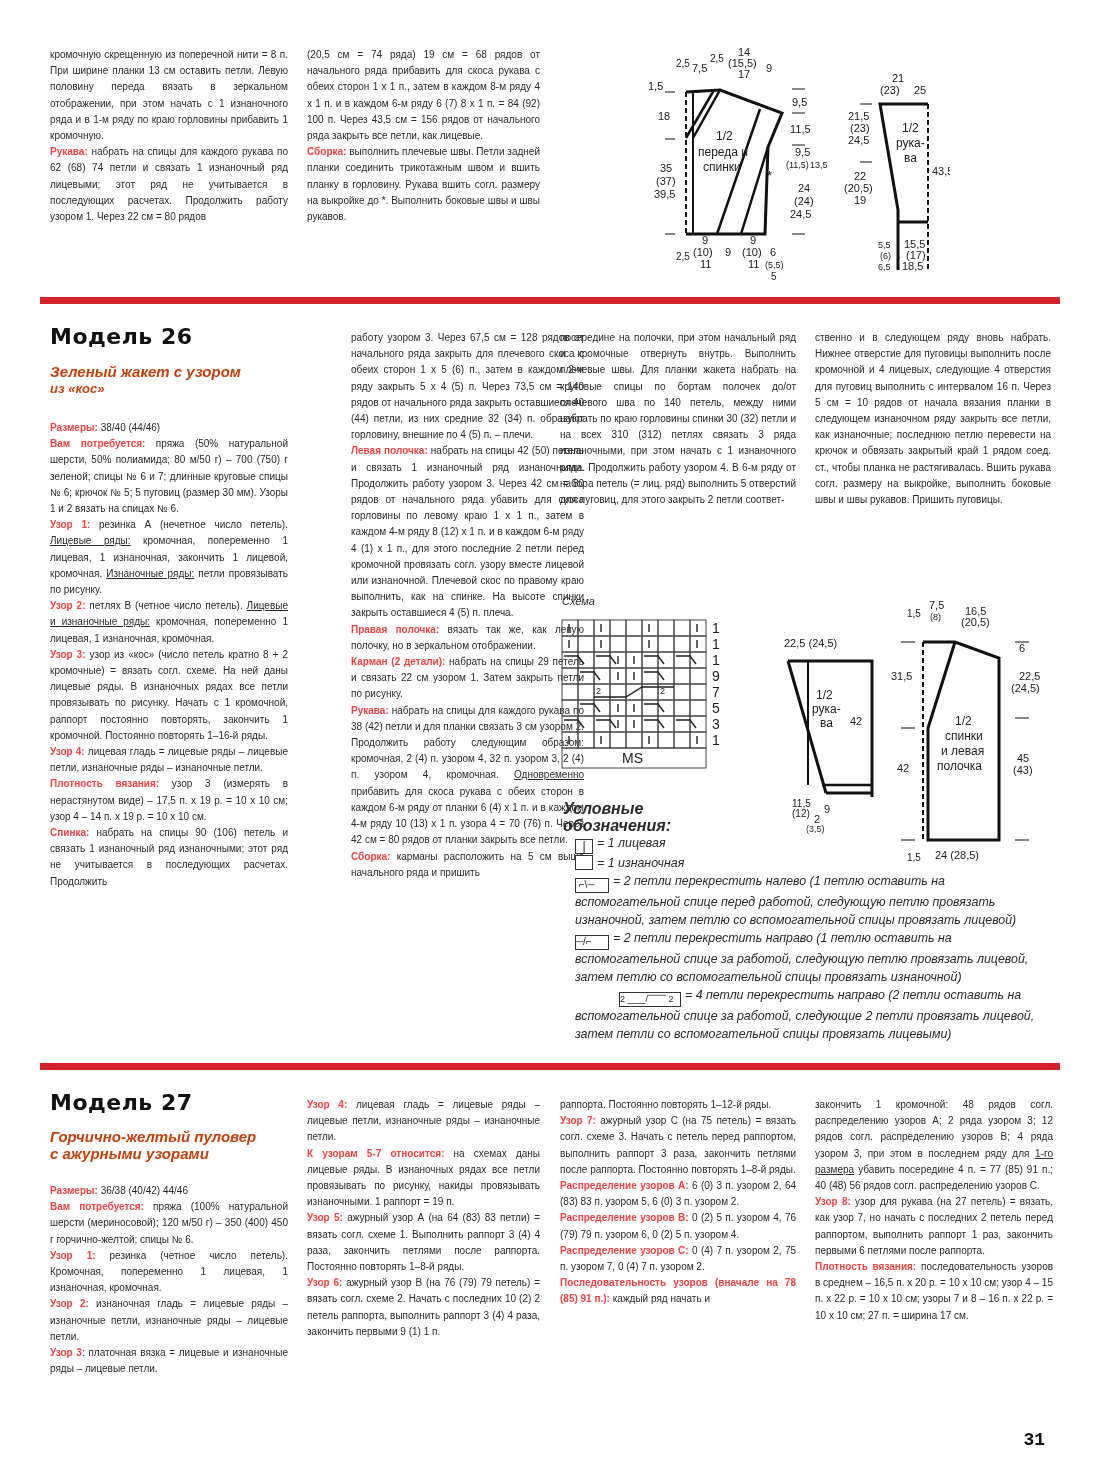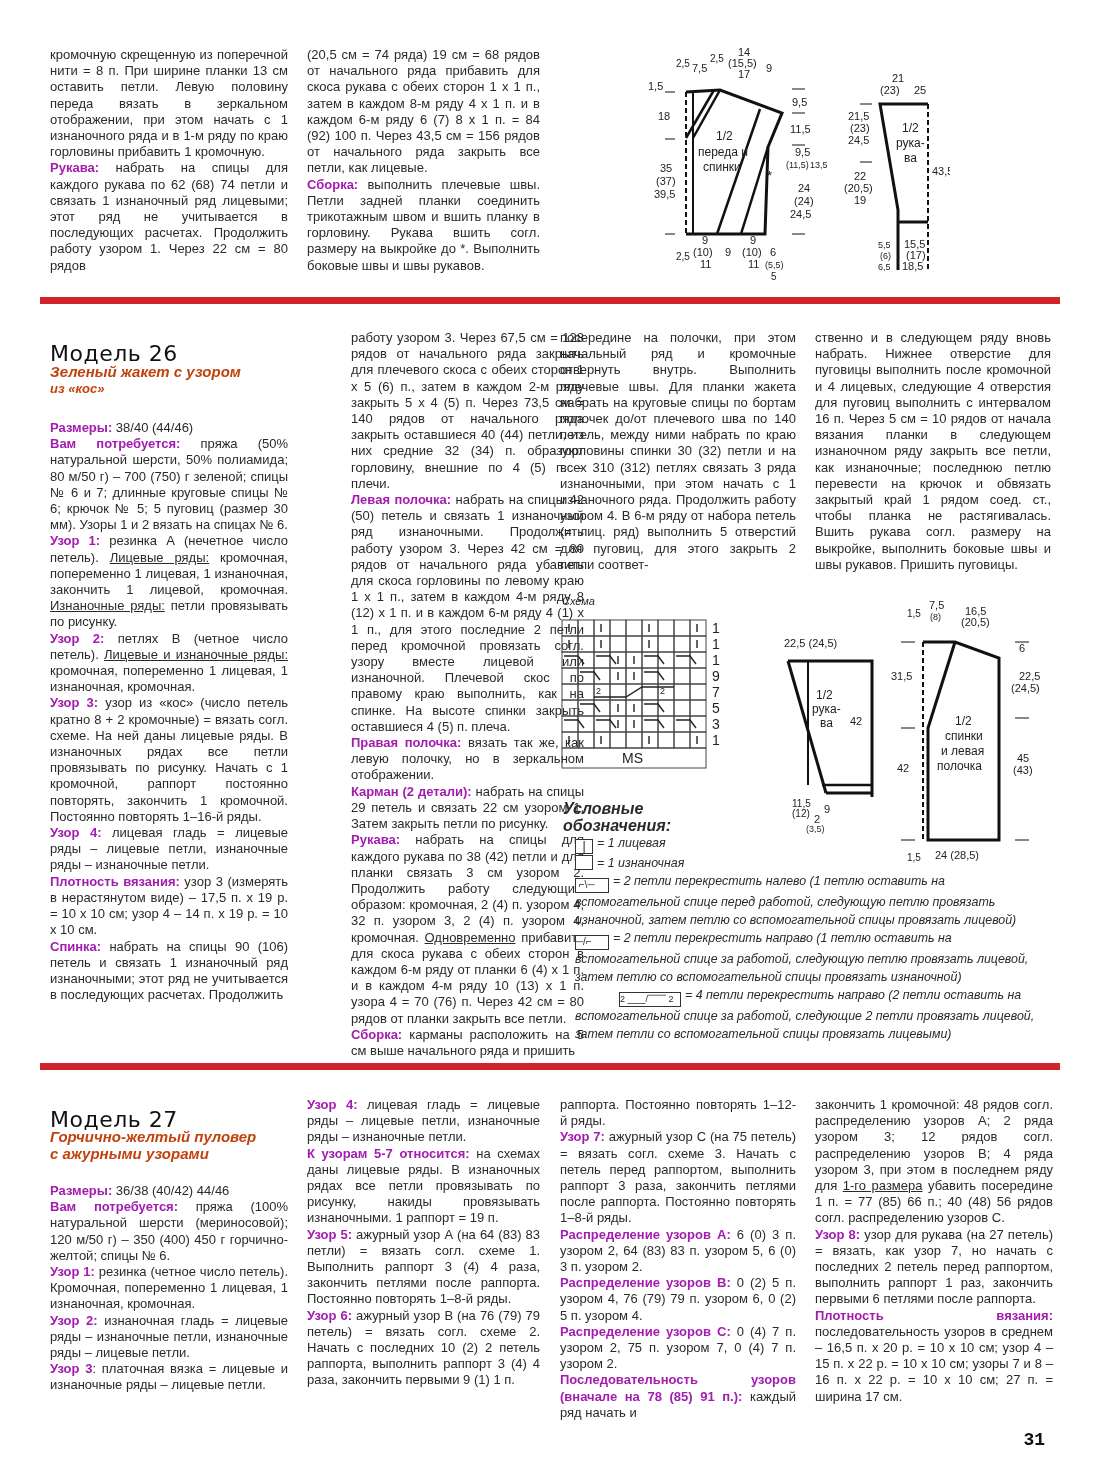--- a/index.html
+++ b/index.html
@@ -1,24 +1,24 @@
 <!DOCTYPE html>
 <html><head>
 <meta charset="utf-8">
 <style>
   html, body { margin:0; padding:0; background:#fff; }
   body { width:1100px; height:1475px; position:relative; overflow:hidden;
          font-family:"Liberation Sans", sans-serif; color:#2a2a2a; }
-  .col { position:absolute; font-size:13px; line-height:16.2px; text-align:justify; }
+  .col { position:absolute; font-size:10px; line-height:16.2px; text-align:justify; }
   .col p { margin:0; }
-  .col b { font-weight:bold; color:#a21caf; }
+  .col b { font-weight:bold; color:#ef4444; }
   .col u { text-decoration:underline; }
   .redbar { position:absolute; left:40px; width:1020px; height:7px; background:#d2232a; }
-  .model-title { position:absolute; font-family:"DejaVu Sans", sans-serif; font-weight:normal;
-                 font-size:22px; color:#111; letter-spacing:0.5px;margin-top:17px; }
+  .model-title { position:absolute; font-family:"DejaVu Sans", sans-serif; font-weight:bold;
+                 font-size:22px; color:#111; letter-spacing:0.5px; }
   .model-sub { position:absolute; font-weight:bold; font-size:15px; line-height:17px; color:#c2410c;font-style:italic; }
   .pageno { position:absolute; right:55px; top:1430px; font-family:Liberation Mono, monospace;
             font-weight:bold; font-size:18px; color:#111; }
   svg text { font-family:"Liberation Sans", sans-serif; fill:#222; }
   .legend { position:absolute; left:563px; top:800px; width:480px; font-size:12.4px; line-height:18px;
             font-style:italic; color:#2a2a2a; }
   .legend .hdr { font-weight:bold; font-size:16px; line-height:17px; margin-bottom:0; }
   .legend .row { position:relative; padding-left:12px; }
   .legend .sym { display:inline-block; vertical-align:-3px; border:1px solid #333; height:13px; margin-right:4px; background:#fff; }
 </style>
@@ -376,18 +376,18 @@
   </div>
 <div class="col" style="left:560px; top:1097px; width:236px;">
     <p><span>раппорта. Постоянно повторять 1–12-й ряды.</span></p>
     <p><b>Узор 7:</b><span> ажурный узор С (на 75 петель) = вязать согл. схеме 3. Начать с петель перед раппортом, выполнить раппорт 3 раза, закончить петлями после раппорта. Постоянно повторять 1–8-й ряды.</span></p>
     <p><b>Распределение узоров А:</b><span> 6 (0) 3 п. узором 2, 64 (83) 83 п. узором 5, 6 (0) 3 п. узором 2.</span></p>
     <p><b>Распределение узоров В:</b><span> 0 (2) 5 п. узором 4, 76 (79) 79 п. узором 6, 0 (2) 5 п. узором 4.</span></p>
     <p><b>Распределение узоров С:</b><span> 0 (4) 7 п. узором 2, 75 п. узором 7, 0 (4) 7 п. узором 2.</span></p>
     <p><b>Последовательность узоров (вначале на 78 (85) 91 п.):</b><span> каждый ряд начать и</span></p>
   </div>
 <div class="col" style="left:815px; top:1097px; width:238px;">
-    <p><span>закончить 1 кромочной: 48 рядов согл. распределению узоров А; 2 ряда узором 3; 12 рядов согл. распределению узоров В; 4 ряда узором 3, при этом в последнем ряду для </span><u>1-го размера</u><span> убавить посередине 1 п. = 77 (85) 66 п.; 40 (48) 56 рядов согл. распределению узоров С.</span></p>
+    <p><span>закончить 1 кромочной: 48 рядов согл. распределению узоров А; 2 ряда узором 3; 12 рядов согл. распределению узоров В; 4 ряда узором 3, при этом в последнем ряду для </span><u>1-го размера</u><span> убавить посередине 4 п. = 77 (85) 91 п.; 40 (48) 56 рядов согл. распределению узоров С.</span></p>
     <p><b>Узор 8:</b><span> узор для рукава (на 27 петель) = вязать, как узор 7, но начать с последних 2 петель перед раппортом, выполнить раппорт 1 раз, закончить первыми 6 петлями после раппорта.</span></p>
     <p><b>Плотность вязания:</b><span> последовательность узоров в среднем – 16,5 п. х 20 р. = 10 х 10 см; узор 4 – 15 п. х 22 р. = 10 х 10 см; узоры 7 и 8 – 16 п. х 22 р. = 10 х 10 см; 27 п. = ширина 17 см.</span></p>
   </div>
 
 <div class="pageno">31</div>
 
 </body></html>

